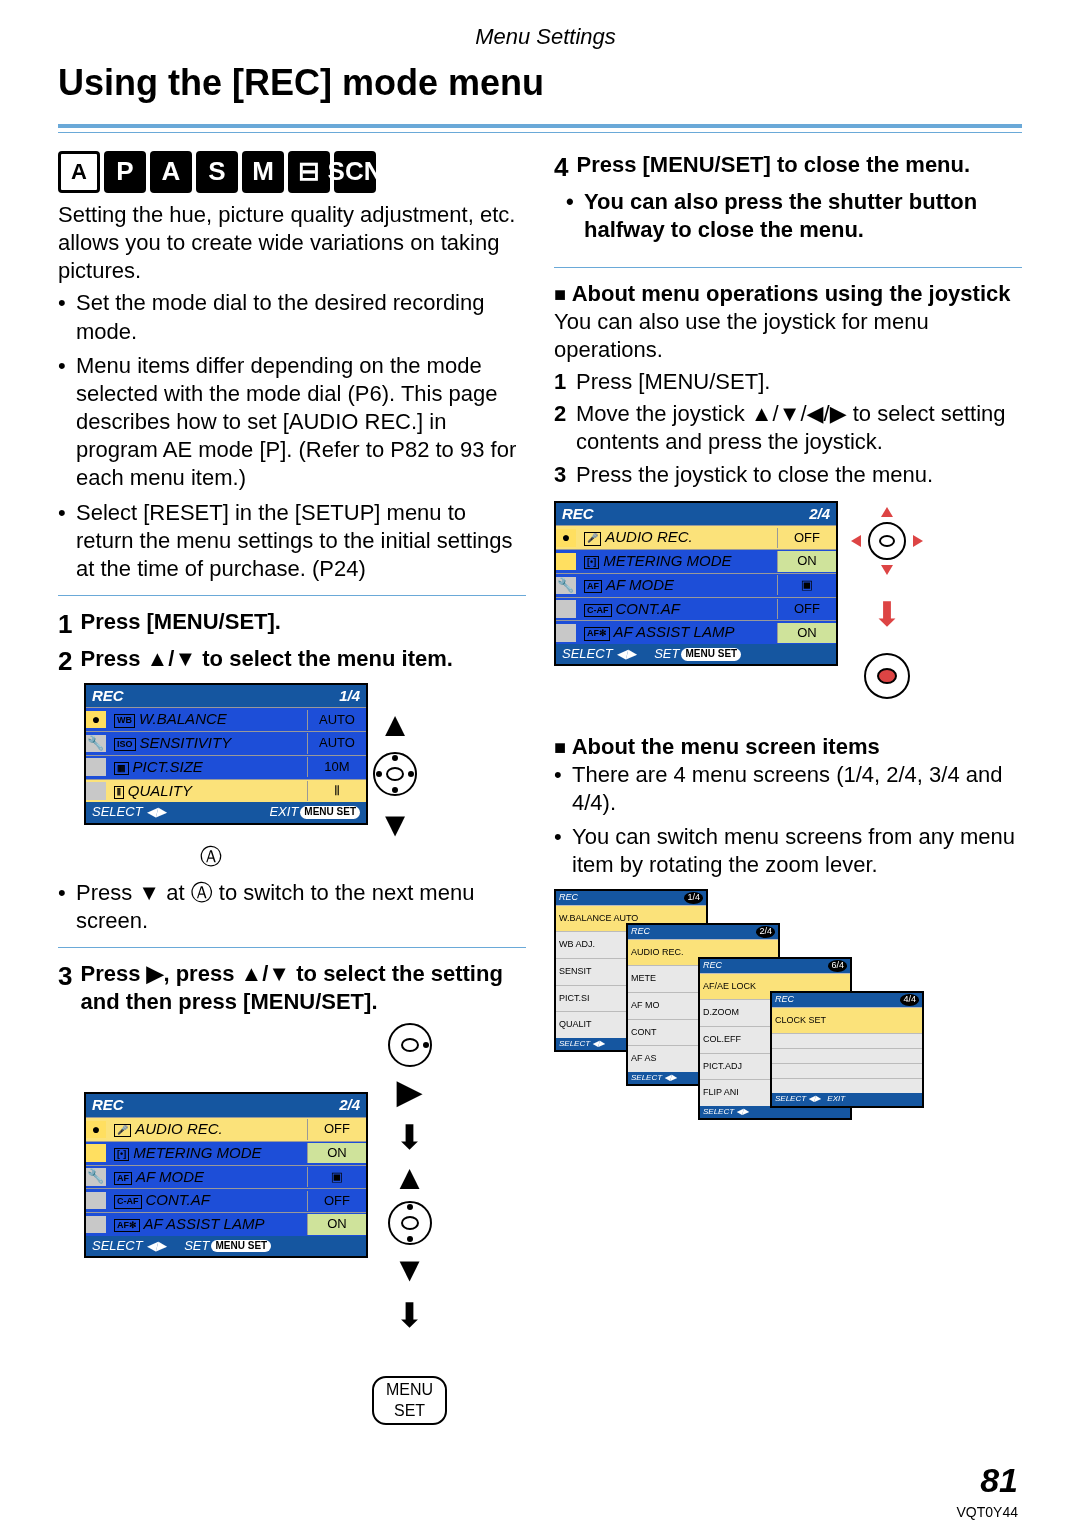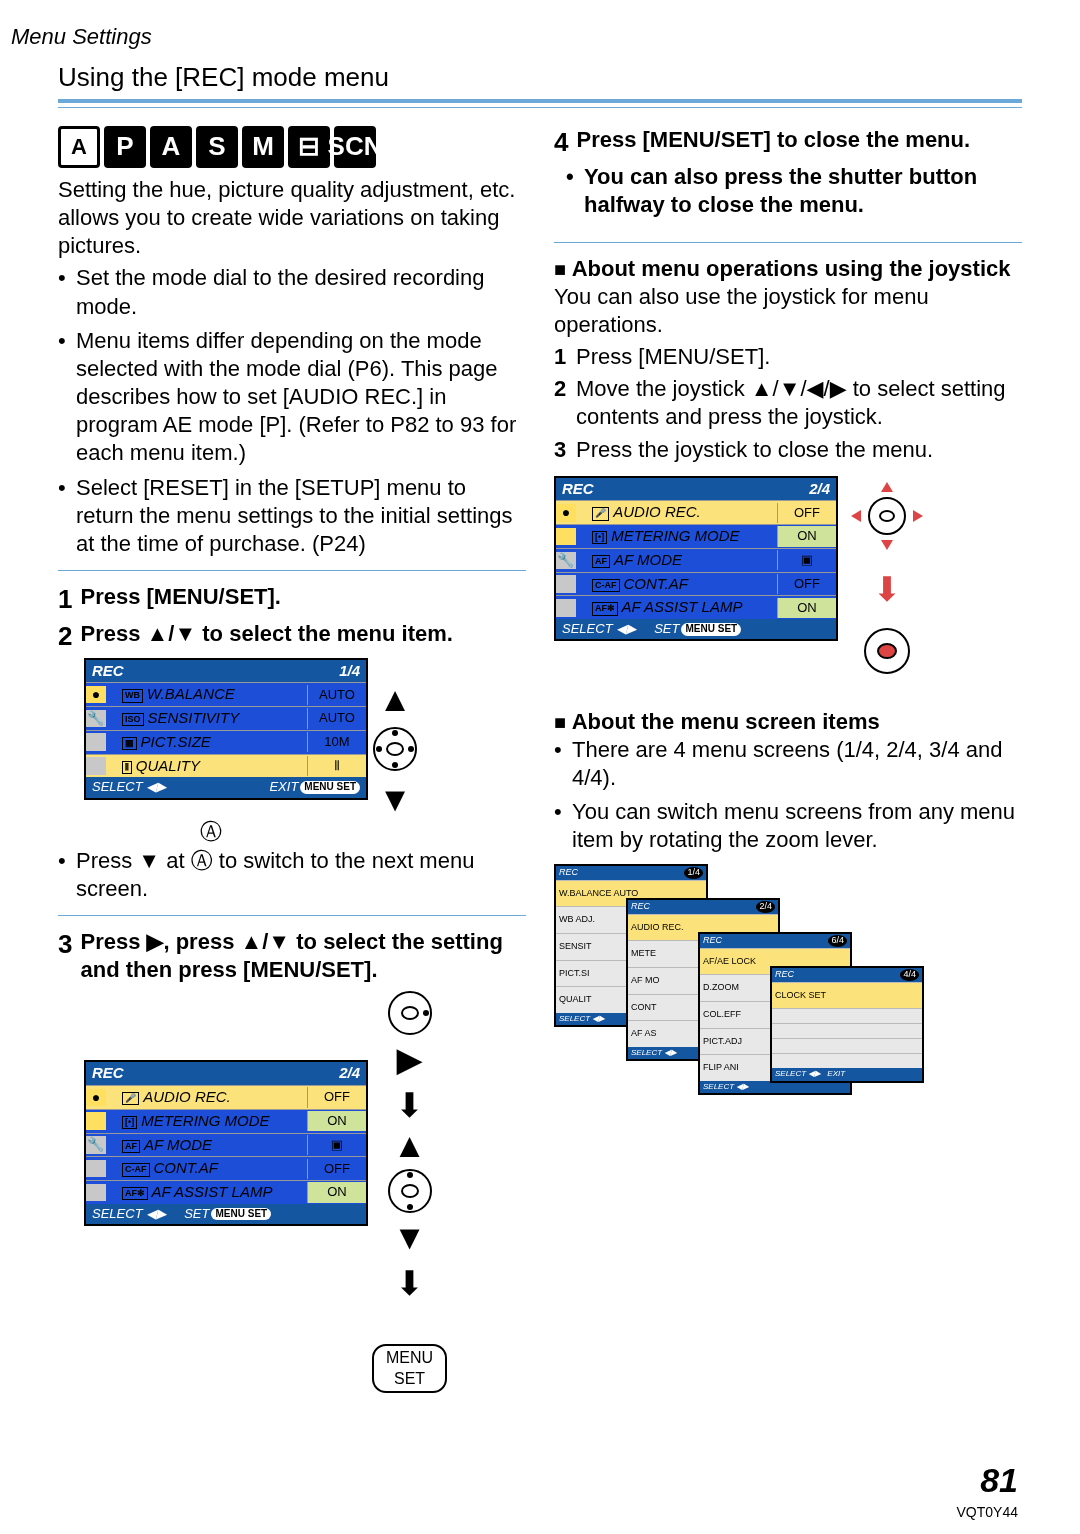--- a/index.html
+++ b/index.html
@@ -1,20 +1,20 @@
 <!DOCTYPE html>
 <html><head>
 <meta charset="utf-8">
 <style>
   html,body{margin:0;padding:0;background:#fff;color:#000;width:1080px;height:1534px;
             font-family:Arial,Helvetica,sans-serif;overflow:hidden}
   .page{position:relative;width:1080px;height:1534px;padding:28px 58px 0 58px;box-sizing:border-box}
 
-  .sect{position:absolute;left:11px;right:0;top:24px;font-style:italic;font-size:22px}
-  .title{font-size:26px;font-weight:normal;margin-top:34px;margin-bottom:6px}
+  .sect{position:absolute;left:11px;right:0;top:24px;text-align:center;font-style:italic;font-size:22px}
+  .title{font-size:36px;font-weight:bold;margin-top:34px;margin-bottom:20px}
   .dblrule{border-top:4px solid #6aa9d8;border-bottom:1.5px solid #6aa9d8;height:4px;margin-bottom:18px}
 
   .pgnum{position:absolute;right:62px;bottom:34px;font-size:34px;font-weight:bold;font-style:italic}
   .docid{position:absolute;right:62px;bottom:14px;font-size:14px}
 
   .cols{display:flex;gap:28px}
   .col{flex:1;min-width:0;font-size:22px;line-height:1.28}
 
   .modestrip{display:flex;gap:4px;margin-bottom:8px}
   .mode{display:flex;align-items:center;justify-content:center;width:42px;height:42px;
@@ -41,21 +41,21 @@
   
   .lcdwrap{display:flex;align-items:flex-start;gap:4px}
   .lcd{border:2px solid #000;width:280px;font-size:15px;line-height:1.25;background:#fff}
   .lcd .hdr{display:flex;justify-content:space-between;background:#1556a0;color:#fff;
             font-style:italic;font-weight:bold;padding:2px 6px}
   .lcd .row{display:flex;align-items:center;border-top:1px solid #999;background:#1d4ed8}
   .lcd .row.sel{background:#fbe27a}
   .lcd .row .side{width:20px;background:#ffdf60;color:#000;display:flex;align-items:center;
                   justify-content:center;font-size:14px;font-weight:bold}
   .lcd .row .side.gray{background:#c8c8c8}
-  .lcd .row .lbl{flex:1;padding:2px 16px;font-style:italic;white-space:nowrap;overflow:hidden}
+  .lcd .row .lbl{flex:1;padding:2px 8px;font-style:italic;white-space:nowrap;overflow:hidden}
   .lcd .row .ic{display:inline-block;border:1.5px solid #000;font-size:9px;font-weight:bold;
                 padding:0 2px;margin-right:4px;font-style:normal;vertical-align:1px}
   .lcd .row .val{width:58px;padding:2px 0;text-align:center;font-size:13px;
                  border-left:1px solid #999;font-style:normal}
   .lcd .row .val.on{background:#cfe39b}
   .lcd .ftr{display:flex;background:#1556a0;color:#fff;font-style:italic;padding:2px 6px;
             font-size:13px;gap:18px}
   .lcd .ftr .grow{flex:1}
   .lcd .ftr .pill{display:inline-block;background:#fff;color:#000;border-radius:8px;
                   padding:0 4px;font-size:10px;font-weight:bold;font-style:normal;margin-left:2px;vertical-align:1px}
@@ -156,21 +156,21 @@
           <circle cx="23" cy="7" r="3" fill="#000"></circle>
                 <circle cx="23" cy="39" r="3" fill="#000"></circle>
           <circle cx="7" cy="23" r="3" fill="#000"></circle>
                 <circle cx="39" cy="23" r="3" fill="#000"></circle>
               </svg>
         </span>
         <span class="bigarrow tri">▼</span>
       </div>
     </div>
     <div style="text-align:center;width:306px;margin-top:2px">Ⓐ</div>
-    <ul class="b" style="margin-top:1px">
+    <ul class="b" style="margin-top:8px">
           <li>Press ▼ at Ⓐ to switch to the next menu screen.</li>
         </ul>
 
     <div class="stepline"></div>
     <div class="step">
       <span class="num">3</span>
           <span>Press ▶, press ▲/▼ to select the setting and then press [MENU/SET].</span>
     </div>
 
     <div class="lcdwrap" style="margin-top:6px">

